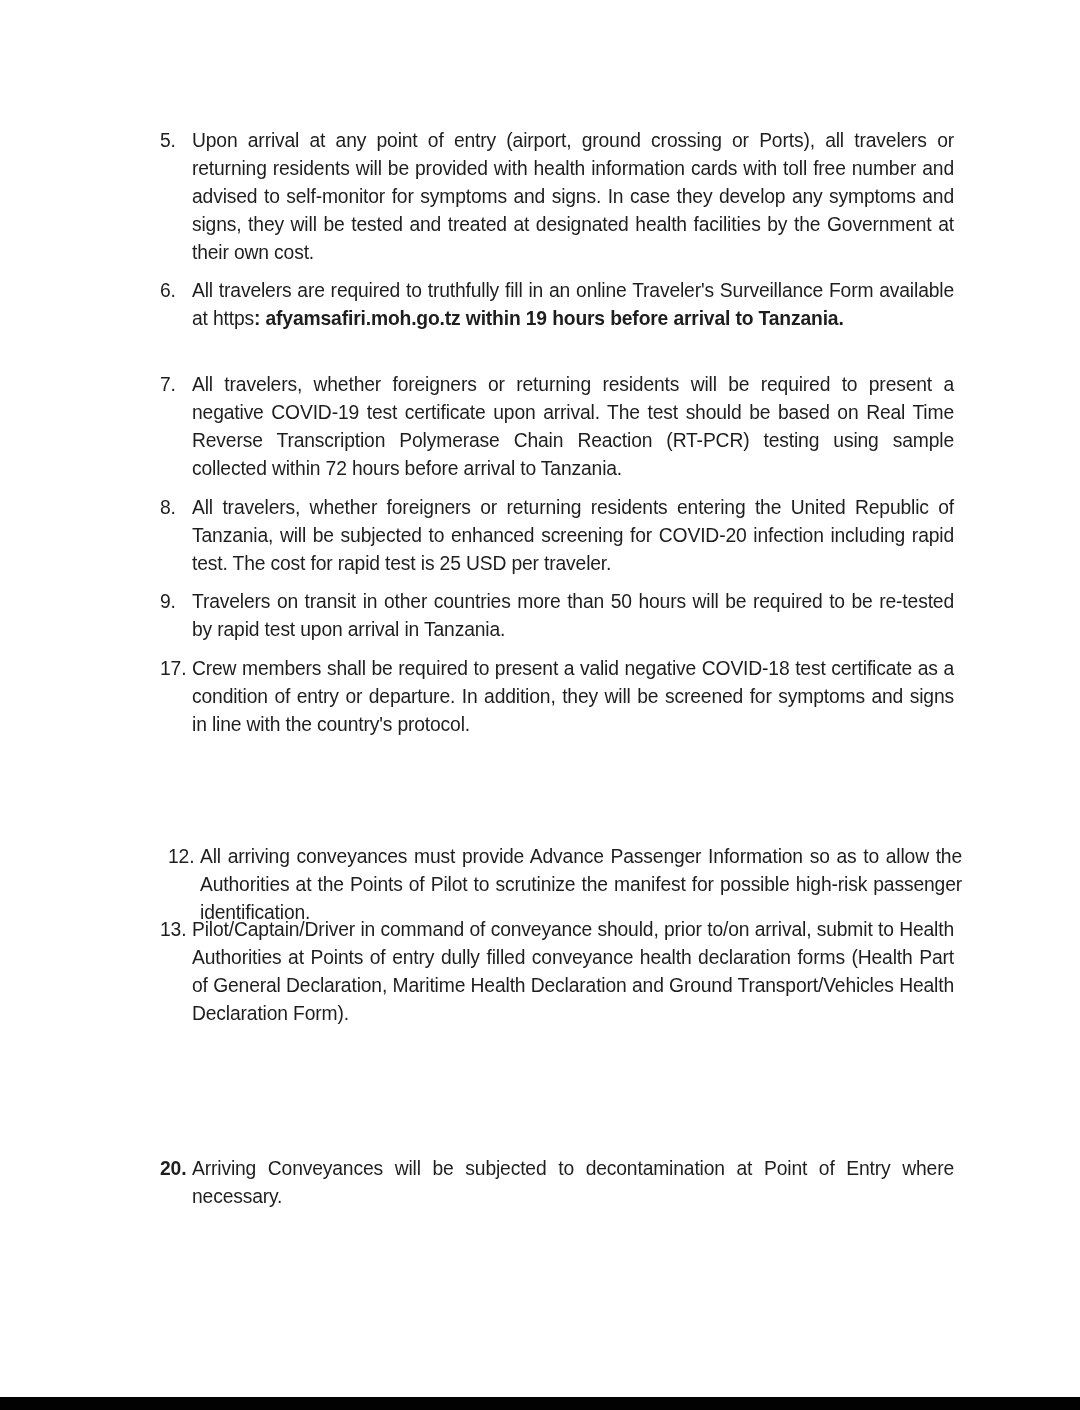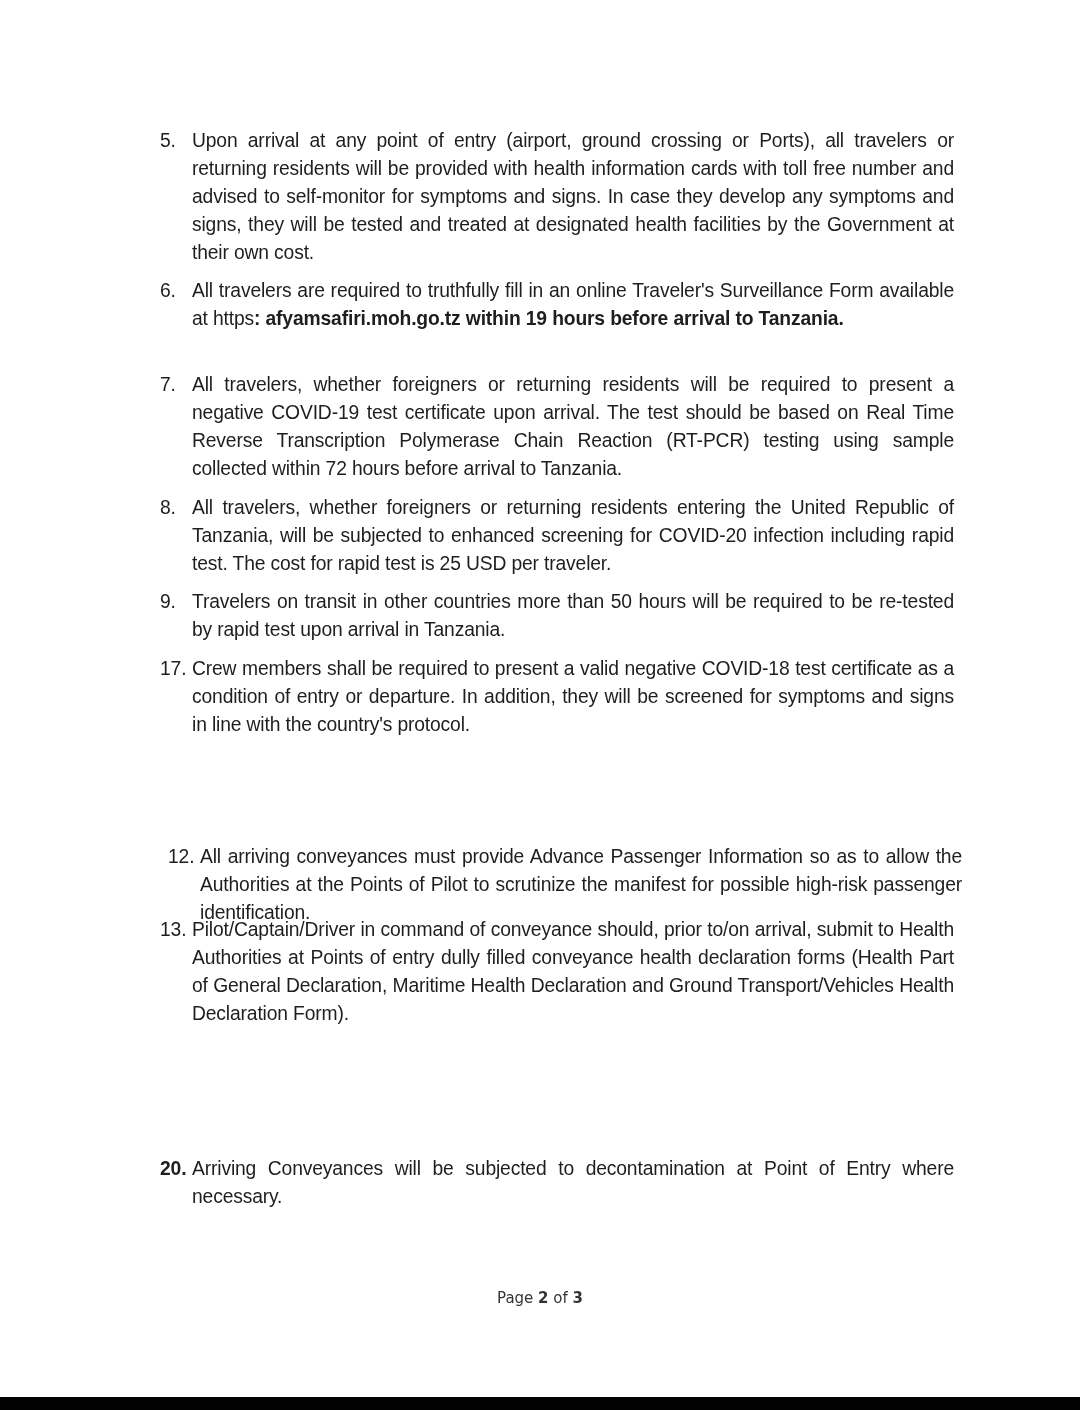--- a/index.html
+++ b/index.html
@@ -70,18 +70,15 @@
     <span class="num">13.</span>
     <span class="text">Pilot/Captain/Driver in command of conveyance should, prior to/on arrival, submit to Health Authorities at Points of entry dully filled conveyance health declaration forms (Health Part of General Declaration, Maritime Health Declaration and Ground Transport/Vehicles Health Declaration Form).</span>
   </div>
 
 
   <div class="item" style="top:1155px;">
     <span class="num bold">20.</span>
     <span class="text">Arriving Conveyances will be subjected to decontamination at Point of Entry where necessary.</span>
   </div>
 
-  <div class="footer">
-    <span>Page </span><b>2</b><span> of </span><b>3</b>
-  </div>
 </div>
 
 <div class="navbar"></div>
 
 </body></html>

